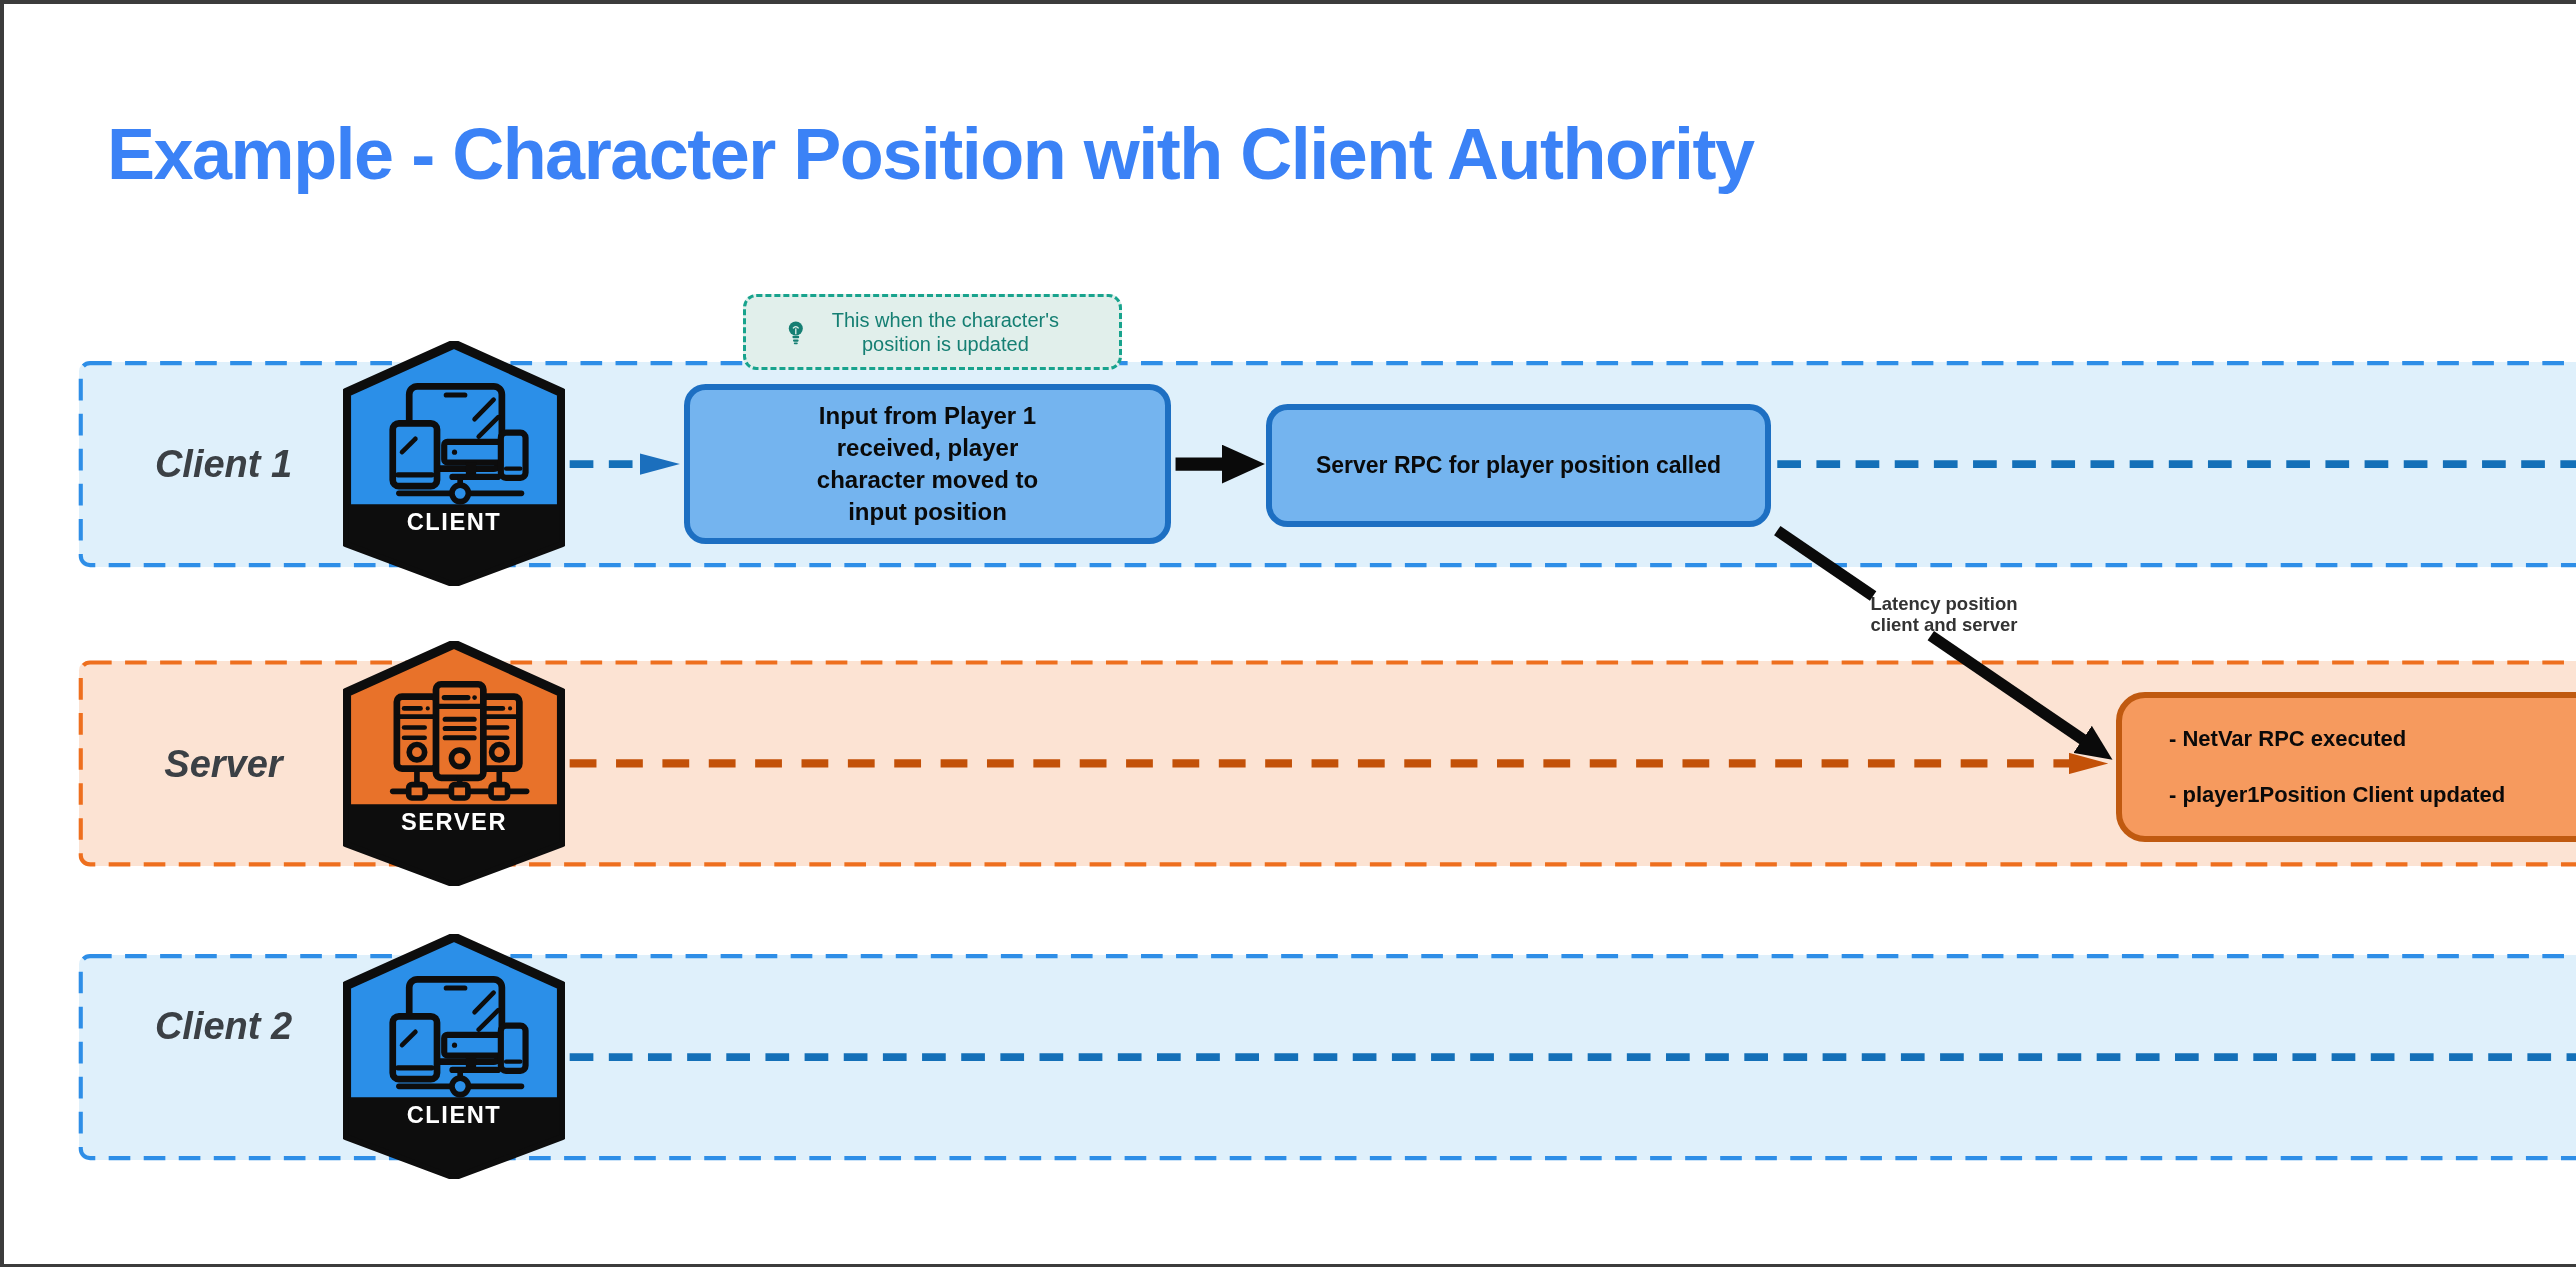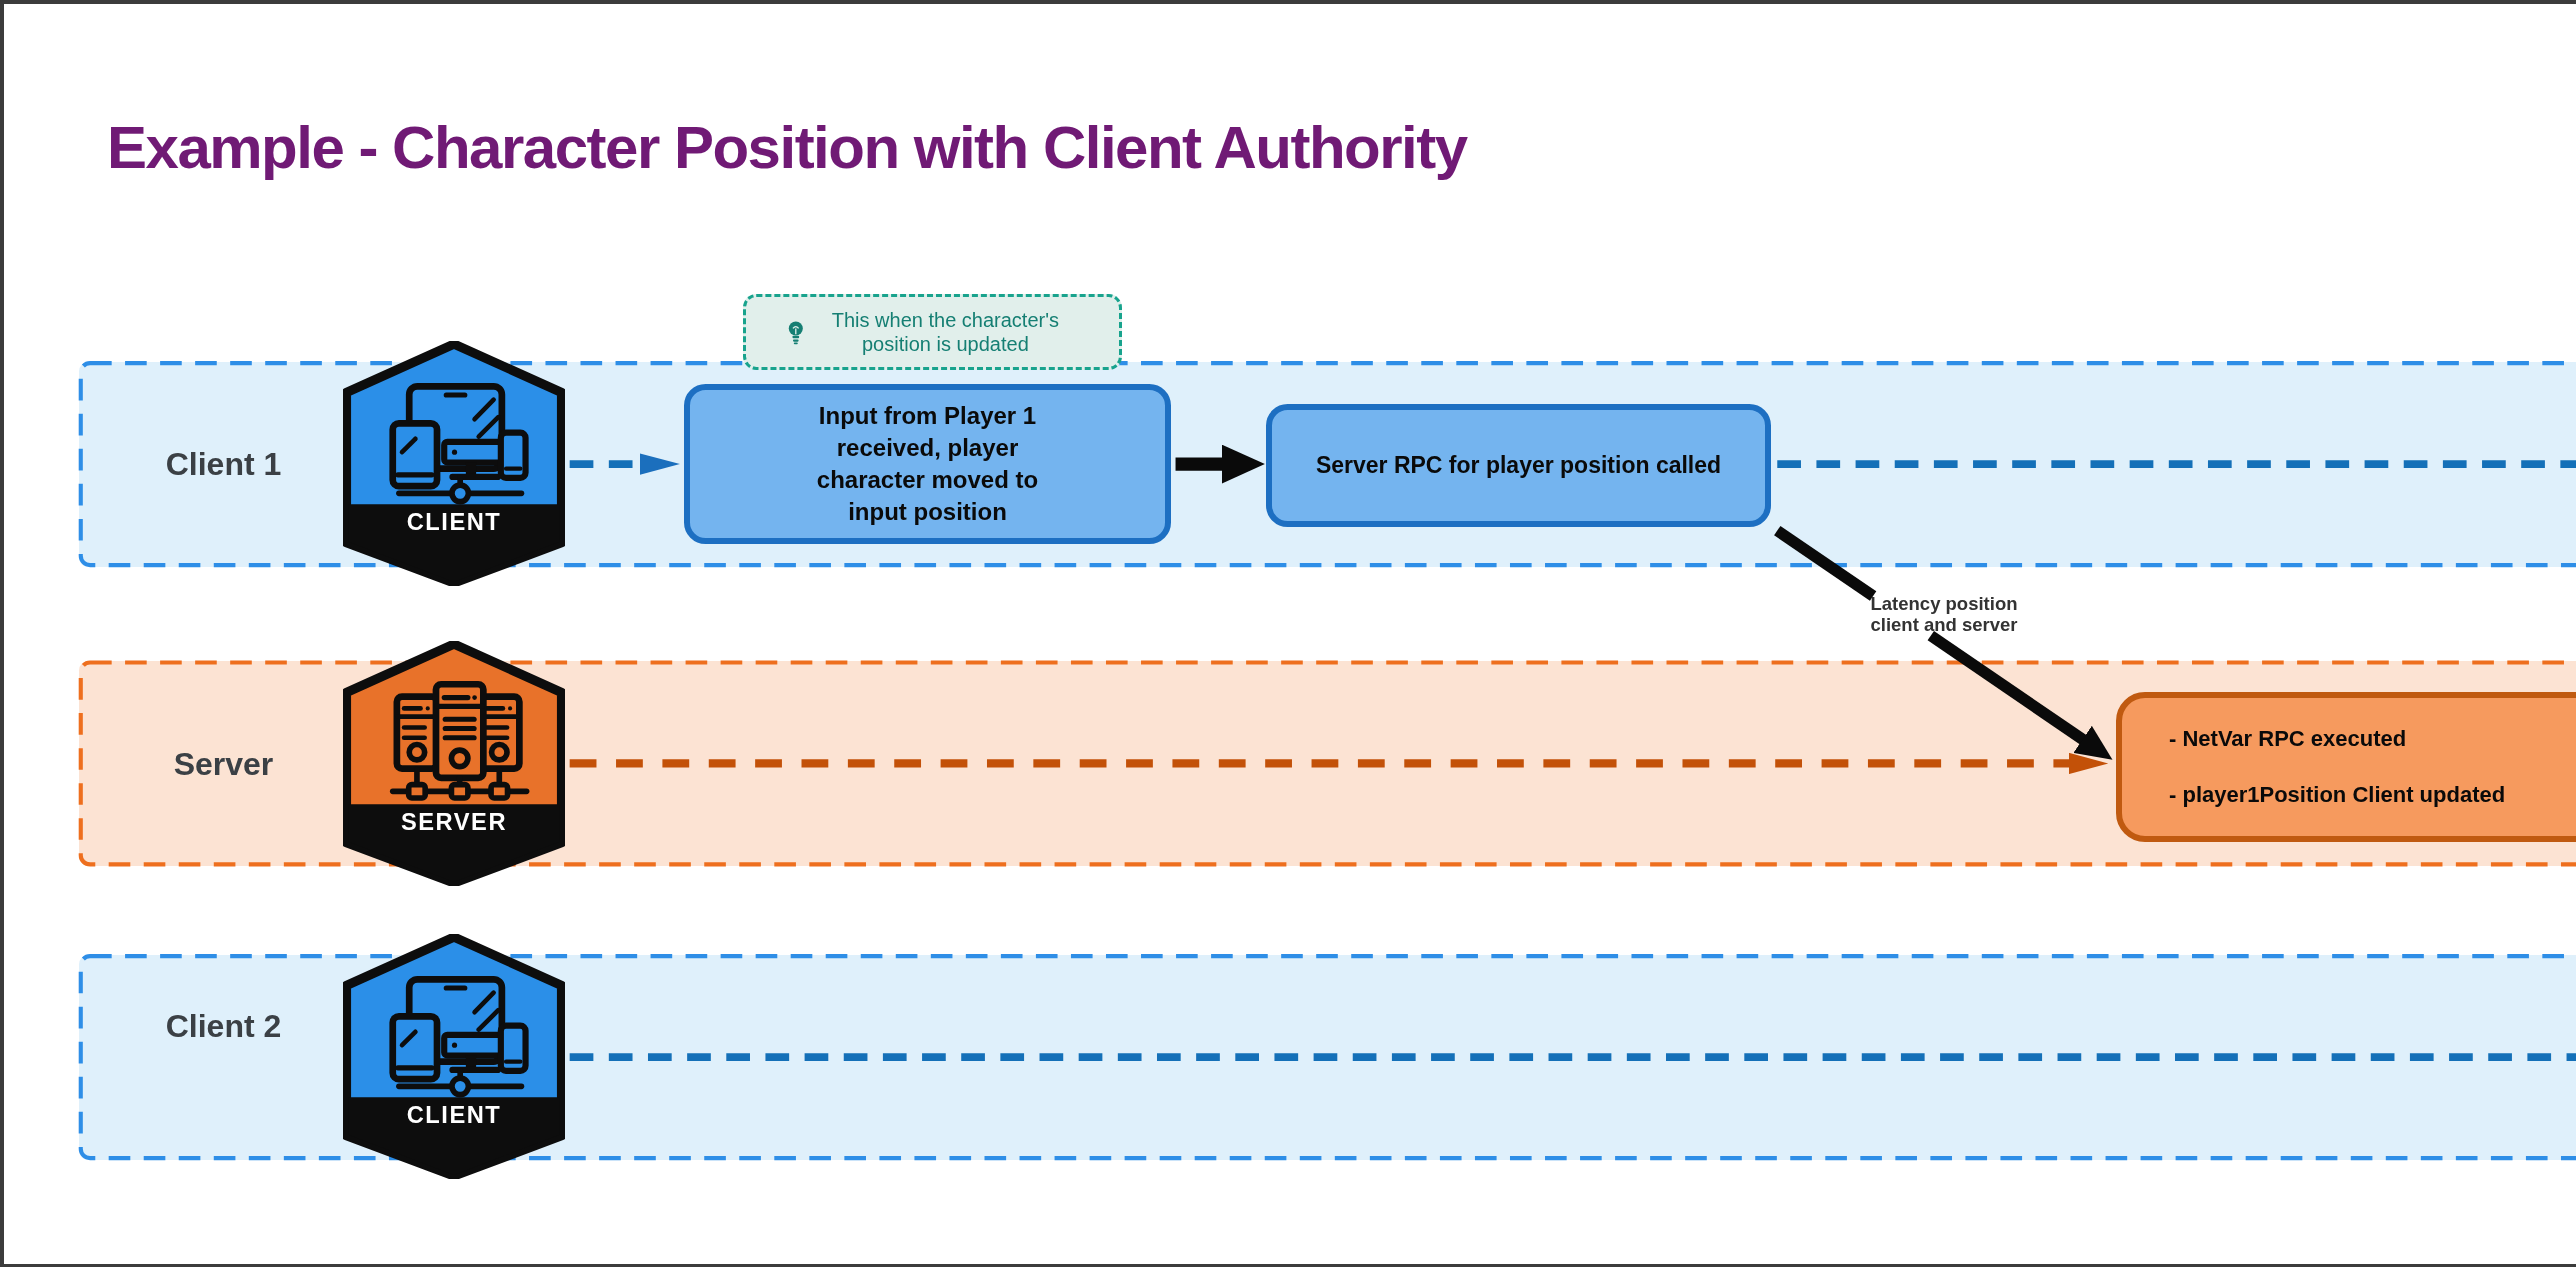--- a/index.html
+++ b/index.html
@@ -1,26 +1,26 @@
 <!DOCTYPE html>
 <html style="font-size:8.2px"><head>
 <meta charset="utf-8">
 <style>
   html,body{margin:0;padding:0;background:#fff;}
   body{font-family:"Liberation Sans",sans-serif;}
   #canvas{position:relative;width:3918px;height:1268px;background:#ffffff;
           border:4.1px solid #3c3c3c;box-sizing:border-box;overflow:hidden;}
   .abs{position:absolute;}
   
-  #page-title{left:103px;top:109px;font-size:60px;font-weight:700;letter-spacing:-1.5px;color:#701a75;white-space:nowrap;z-index:5;}
+  #page-title{left:103px;top:109px;font-size:72px;font-weight:700;letter-spacing:-1.5px;color:#3b82f6;white-space:nowrap;z-index:5;}
   
   .lane{left:75px;width:3754px;height:205px;border-radius:9.3px;z-index:1;}
   .lane.blue{background:#dff0fb;}
   .lane.orange{background:#fce3d3;}
-  .lane-label{left:96px;width:247px;text-align:center;font-size:32px;font-weight:700;color:#3b4045;z-index:5;line-height:52px;}
+  .lane-label{left:96px;width:247px;text-align:center;font-size:38px;font-weight:700;color:#3b4045;z-index:5;line-height:52px;font-style:italic;}
   
   #overlay{left:0;top:0;z-index:2;}
   
   .node{display:flex;align-items:center;justify-content:center;text-align:center;
         font-weight:700;color:#0a0a0a;box-sizing:border-box;z-index:3;}
   .node.blue{background:#74b4ef;border:6.2px solid #1d6fc2;border-radius:21.6px;}
   .node.orange{background:#f69a5e;border:6.7px solid #c05a10;border-radius:29px;}
   .nowrap{white-space:nowrap;}
   
   .latency{width:170px;text-align:center;font-size:18.5px;line-height:20.6px;font-weight:700;color:#333;z-index:3;}

